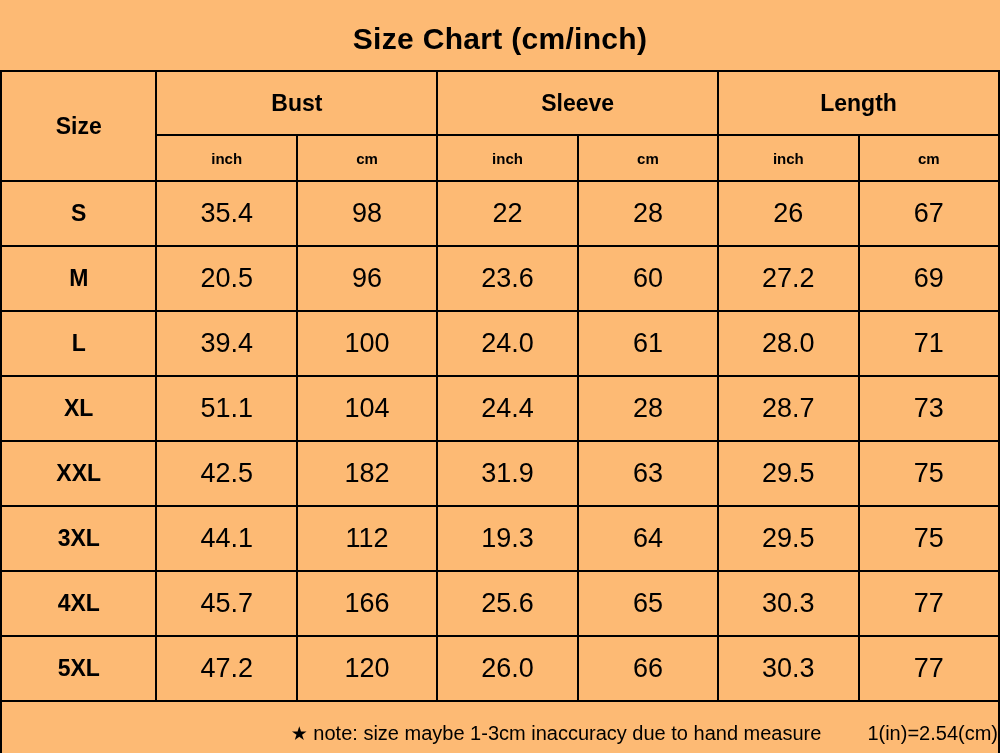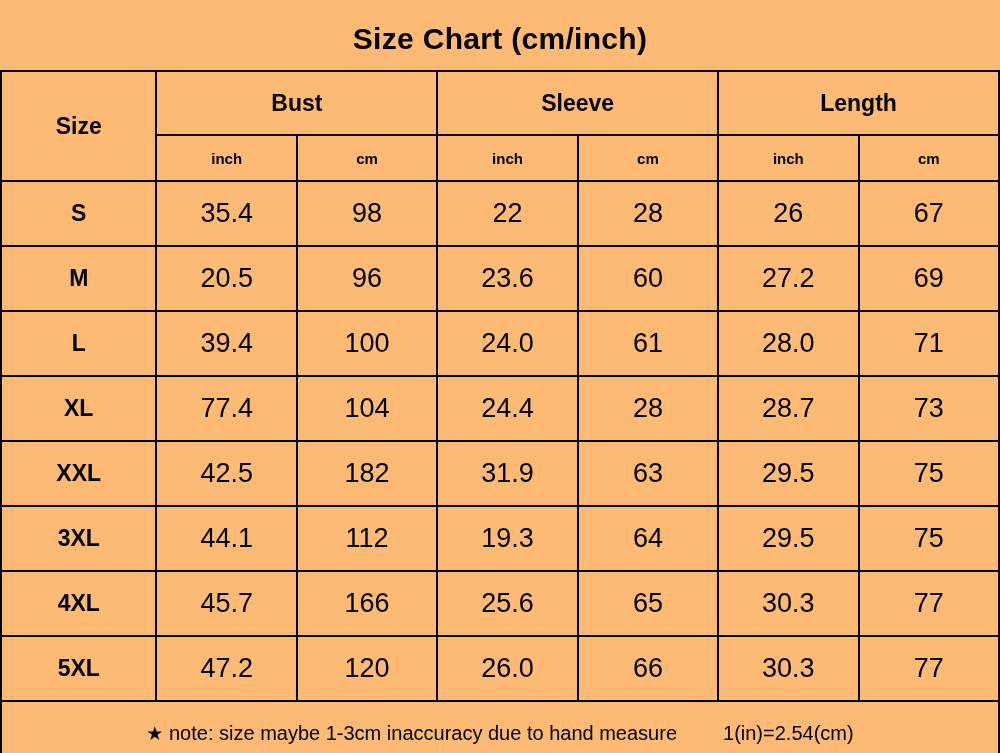--- a/index.html
+++ b/index.html
@@ -66,21 +66,21 @@
     font-size: 23px;
   }
   .note-row td {
     height: 62px;
     font-size: 20px;
     text-align: center;
     padding: 0 10px;
   }
   .note-inner {
     display: flex;
-    justify-content: center;
+    justify-content: flex-end;
     align-items: center;
     gap: 46px;
   }
   .note-star {
     font-size: 19px;
   }
   .note-text {
     white-space: nowrap;
   }
   .note-conv {
@@ -145,21 +145,21 @@
         <td class="size-cell">L</td>
         <td>39.4</td>
         <td>100</td>
         <td>24.0</td>
         <td>61</td>
         <td>28.0</td>
         <td>71</td>
       </tr>
       <tr class="data-row">
         <td class="size-cell">XL</td>
-        <td>77.4</td>
+        <td>51.1</td>
         <td>104</td>
         <td>24.4</td>
         <td>28</td>
         <td>28.7</td>
         <td>73</td>
       </tr>
       <tr class="data-row">
         <td class="size-cell">XXL</td>
         <td>42.5</td>
         <td>182</td>

